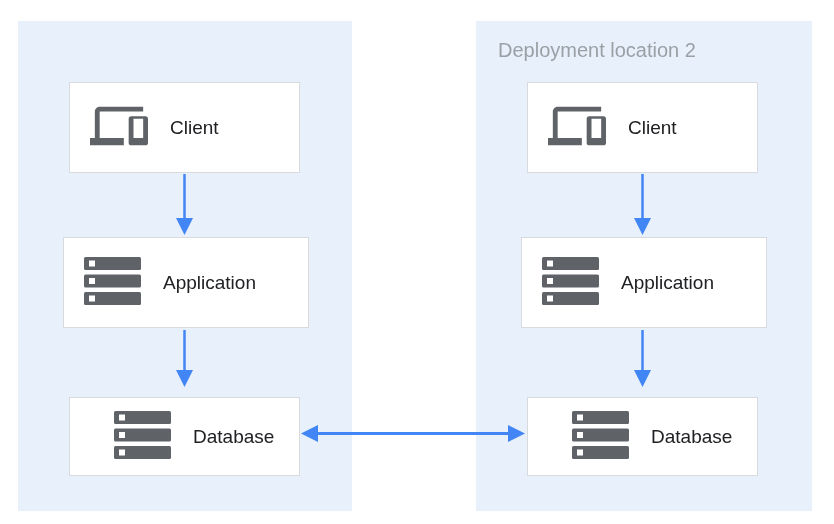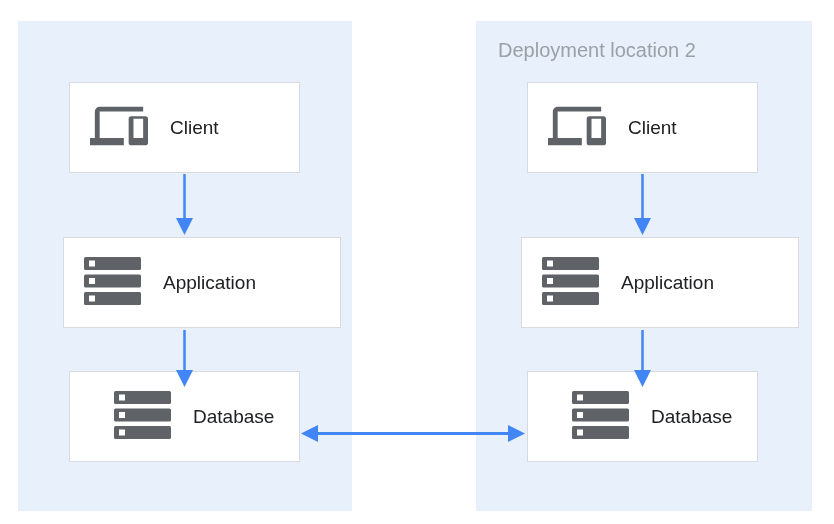--- a/index.html
+++ b/index.html
@@ -44,22 +44,22 @@
   .node {
     position: absolute;
     display: flex;
     align-items: center;
     gap: 22px;
     padding-left: 20px;
     background: var(--node-bg);
     border: 1px solid var(--node-border);
   }
   .node-client { left: 51px; top: 61px;  width: 231px; height: 91px; }
-  .node-app    { left: 45px; top: 216px; width: 278px; height: 91px; }
-  .node-db     { left: 51px; top: 350px; width: 231px; height: 91px; padding-left: 44px; }
+  .node-app    { left: 45px; top: 216px; width: 246px; height: 91px; }
+  .node-db     { left: 51px; top: 376px; width: 231px; height: 79px; padding-left: 44px; }
 
   .node-label {
     font-size: 19px;
     color: var(--node-text);
     white-space: nowrap;
   }
 
   .icon-gray { fill: var(--icon-gray); }
   .icon-hole { fill: var(--node-bg); }
 

